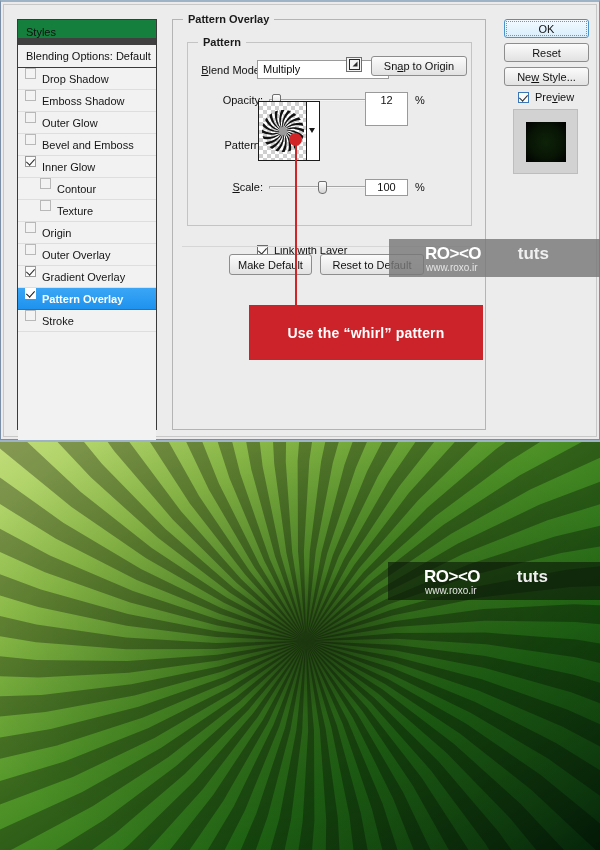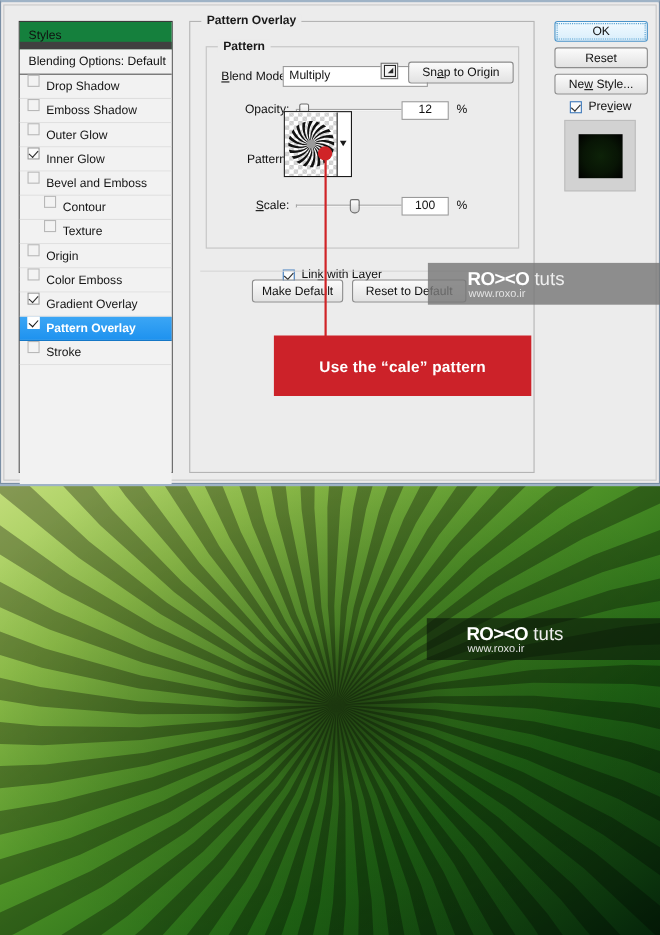--- a/index.html
+++ b/index.html
@@ -250,21 +250,21 @@
   #wm-top {
     position: absolute; left: 388px; top: 237px; width: 212px; height: 38px;
     background: rgba(120,120,120,0.82);
     z-index: 40;
   }
   .wm-main {
     position: absolute; left: 36px; top: 5px;
     font-size: 17px; color: #ffffff; white-space: nowrap;
   }
   .wm-main b { font-weight: bold; letter-spacing: -0.5px; }
-  .wm-main span { font-weight: normal; color: #efefef; }
+  .wm-main span { font-weight: bold; color: #efefef; margin-left: 32px; }
   .wm-url {
     position: absolute; left: 37px; top: 23px;
     font-size: 10px; color: #e4e4e4;
   }
 
   
   #green {
     position: absolute; left: 0; top: 440px; width: 600px; height: 410px;
     overflow: hidden;
     background: #2d7a1e;
@@ -298,42 +298,42 @@
             </div>
             <div class="style-row">
               <span class="cbx dim"></span>
               <span>Emboss Shadow</span>
             </div>
             <div class="style-row">
               <span class="cbx dim"></span>
               <span>Outer Glow</span>
             </div>
             <div class="style-row">
+              <span class="cbx dim"></span>
+              <span>Bevel and Emboss</span>
+            </div>
+            <div class="style-row">
               <span class="cbx checked"></span>
               <span>Inner Glow</span>
             </div>
-            <div class="style-row">
-              <span class="cbx dim"></span>
-              <span>Bevel and Emboss</span>
-            </div>
             <div class="style-row sub">
               <span class="cbx dim"></span>
               <span>Contour</span>
             </div>
             <div class="style-row sub">
               <span class="cbx dim"></span>
               <span>Texture</span>
             </div>
             <div class="style-row">
               <span class="cbx dim"></span>
               <span>Origin</span>
             </div>
             <div class="style-row">
               <span class="cbx dim"></span>
-              <span>Color Emboss</span>
+              <span>Outer Overlay</span>
             </div>
             <div class="style-row">
               <span class="cbx checked"></span>
               <span>Gradient Overlay</span>
             </div>
             <div class="style-row selected">
               <span class="cbx checked"></span>
               <span>Pattern Overlay</span>
             </div>
             <div class="style-row">
@@ -353,21 +353,21 @@
 
         <div class="lbl row-abs" style="left:18px; top:44px; width:72px;"><u>B</u>lend Mode:</div>
         <div class="combo" style="left:84px; top:40px; width:132px; height:19px;">
           <span>Multiply</span>
           <span class="arrow"></span>
         </div>
 
         <div class="lbl row-abs" style="left:18px; top:74px; width:72px;">Opacit<u>y</u>:</div>
         <div class="slider-track" style="left:96px; top:79px; width:111px;"></div>
         <div class="slider-thumb" style="left:99px; top:74px;"></div>
-        <div class="numbox" style="left:192px; top:72px; width:43px; height:17px;">12</div>
+        <div class="numbox" style="left:192px; top:72px; width:43px; height:34px;">12</div>
         <div class="pct" style="left:242px; top:74px;">%</div>
 
         <div class="lbl row-abs" style="left:18px; top:119px; width:72px;">Pattern:</div>
 
         <div id="pattern-swatch" style="left:85px; top:81px;">
           <div id="swatch-thumb">
             <svg width="42" height="50" viewBox="0 0 42 50">
               <g transform="translate(21,25)" fill="#111111">
                 <g id="whirlrays">
                     <path d="M 0 0 L 0.00 0.00 L 2.62 0.18 L 5.20 0.72 L 7.71 1.61 L 10.11 2.85 L 12.36 4.42 L 14.43 6.31 L 16.29 8.51 L 17.90 10.98 L 16.07 13.52 L 14.84 10.83 L 13.33 8.39 L 11.56 6.21 L 9.57 4.32 L 7.38 2.74 L 5.04 1.48 L 2.56 0.57 L 0.00 0.00 Z"></path>
@@ -448,21 +448,21 @@
         <div id="preview-box">
           <div id="preview-swatch"></div>
         </div>
       </div>
 
     </div>
 
     <div id="anno-line"></div>
     <div id="anno-dot"></div>
     <div id="callout">
-      <span>Use the “cale” pattern</span>
+      <span>Use the “whirl” pattern</span>
     </div>
 
     <div id="wm-top">
       <div class="wm-main">
         <b>RO&gt;&lt;O</b><span> tuts</span>
       </div>
       <div class="wm-url">www.roxo.ir</div>
     </div>
   </div>
 

